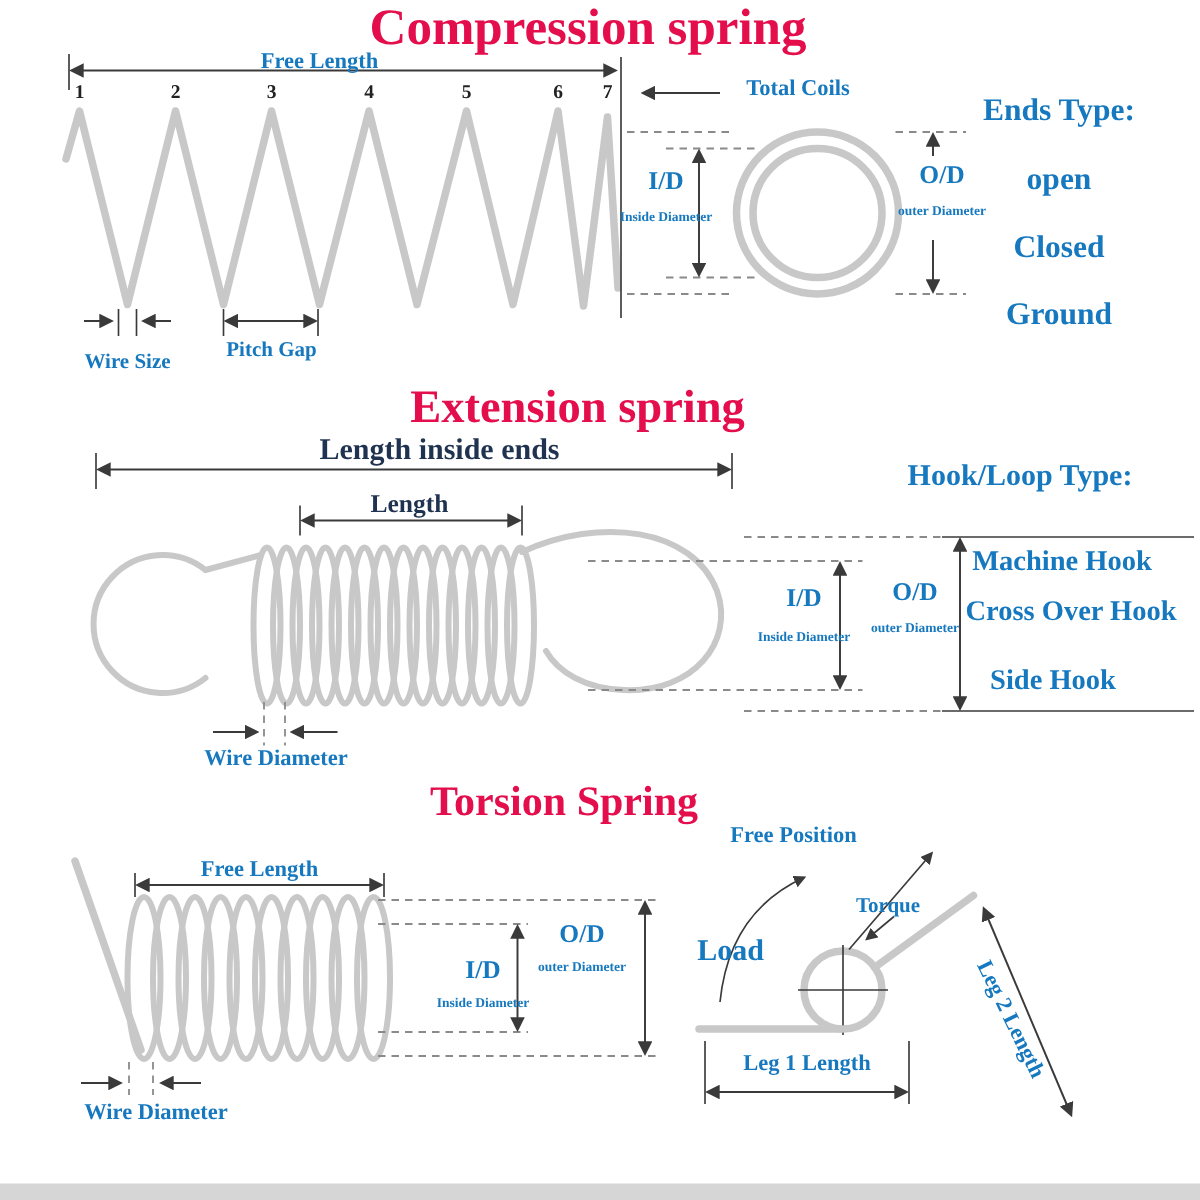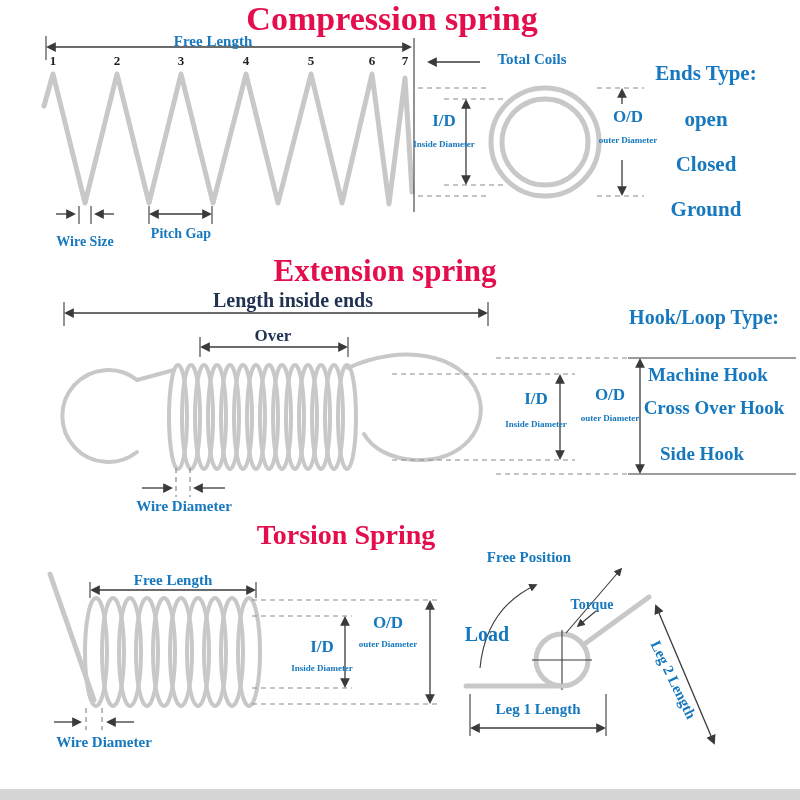--- a/index.html
+++ b/index.html
@@ -185,35 +185,35 @@
   <div class="t blue s21 cx" style="left:706px;top:62px">Ends Type:</div>
   <div class="t blue s21 cx" style="left:706px;top:108px">open</div>
   <div class="t blue s21 cx" style="left:706px;top:153px">Closed</div>
   <div class="t blue s21 cx" style="left:706px;top:198px">Ground</div>
 
   <div class="t blue s14 cx" style="left:85px;top:234px">Wire Size</div>
   <div class="t blue s14 cx" style="left:181px;top:226px">Pitch Gap</div>
 
   <div class="t navy s20 cx" style="left:293px;top:289px">Length inside ends</div>
   <div class="t crimson s31 cx" style="left:385px;top:254px">Extension spring</div>
-  <div class="t navy s17 cx" style="left:273px;top:327px">Over</div>
+  <div class="t navy s17 cx" style="left:273px;top:327px">Length</div>
 
   <div class="t blue s17 cx" style="left:536px;top:390px">I/D</div>
   <div class="t blue s9 cx" style="left:536px;top:420px">Inside Diameter</div>
   <div class="t blue s17 cx" style="left:610px;top:386px">O/D</div>
   <div class="t blue s9 cx" style="left:610px;top:414px">outer Diameter</div>
 
-  <div class="t blue s20 cx" style="left:704px;top:306px">Hook/Loop Type:</div>
+  <div class="t blue s20 cx" style="left:680px;top:306px">Hook/Loop Type:</div>
   <div class="t blue s19 cx" style="left:708px;top:365px">Machine Hook</div>
   <div class="t blue s19 cx" style="left:714px;top:398px">Cross Over Hook</div>
   <div class="t blue s19 cx" style="left:702px;top:444px">Side Hook</div>
 
   <div class="t blue s15 cx" style="left:184px;top:498px">Wire Diameter</div>
 
-  <div class="t crimson s28 cx" style="left:346px;top:520px">Torsion Spring</div>
+  <div class="t crimson s28 cx" style="left:376px;top:520px">Torsion Spring</div>
   <div class="t blue s15 cx" style="left:173px;top:572px">Free Length</div>
 
   <div class="t blue s17 cx" style="left:322px;top:638px">I/D</div>
   <div class="t blue s9 cx" style="left:322px;top:664px">Inside Diameter</div>
   <div class="t blue s17 cx" style="left:388px;top:614px">O/D</div>
   <div class="t blue s9 cx" style="left:388px;top:640px">outer Diameter</div>
 
   <div class="t blue s15 cx" style="left:104px;top:734px">Wire Diameter</div>
 
   <div class="t blue s15 cx" style="left:529px;top:549px">Free Position</div>

